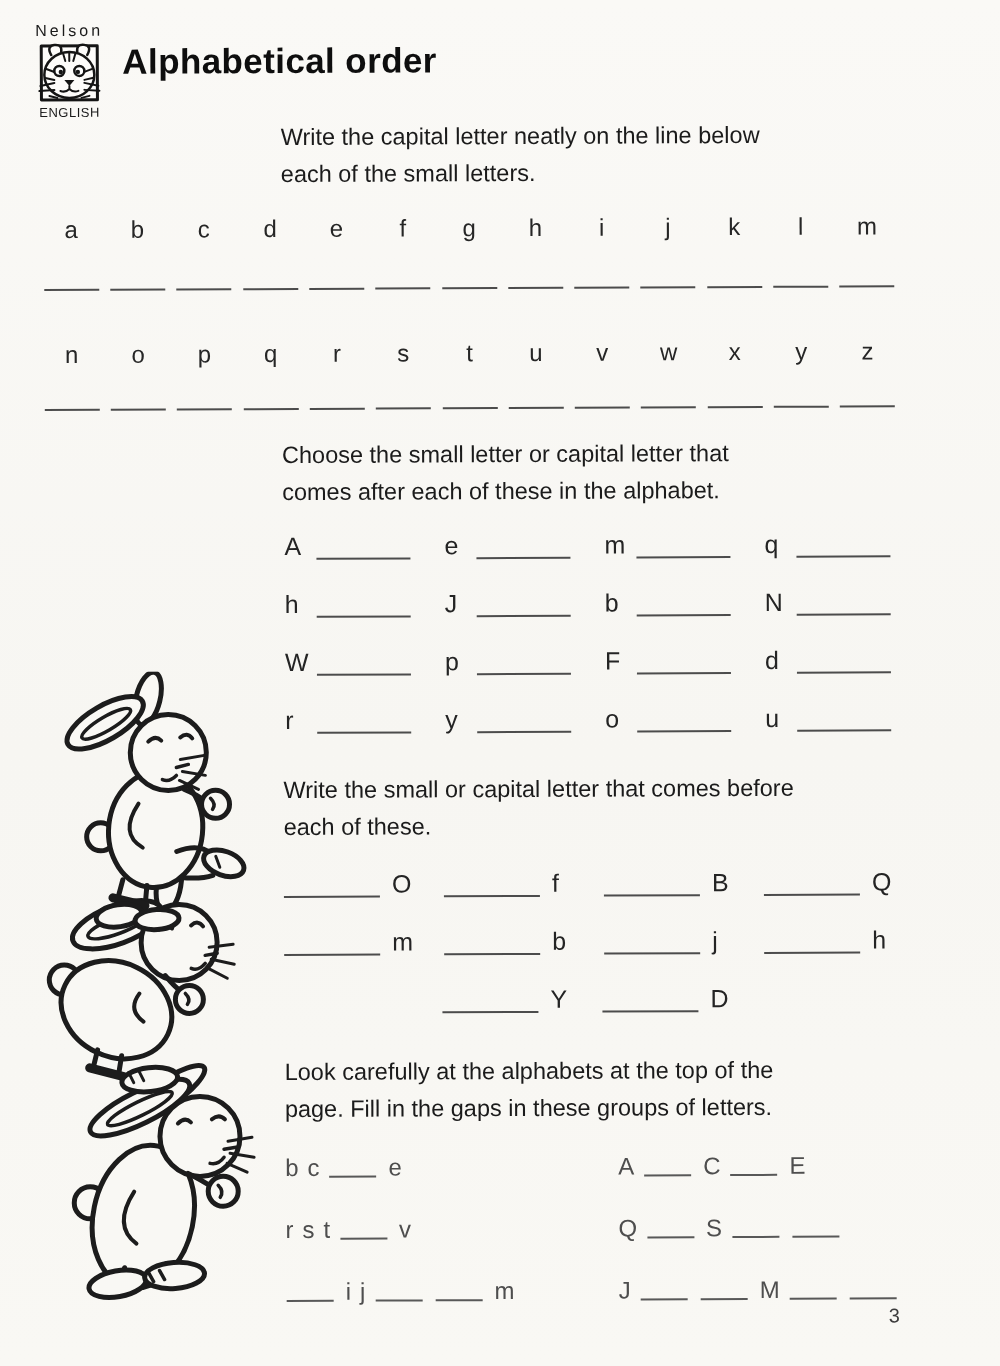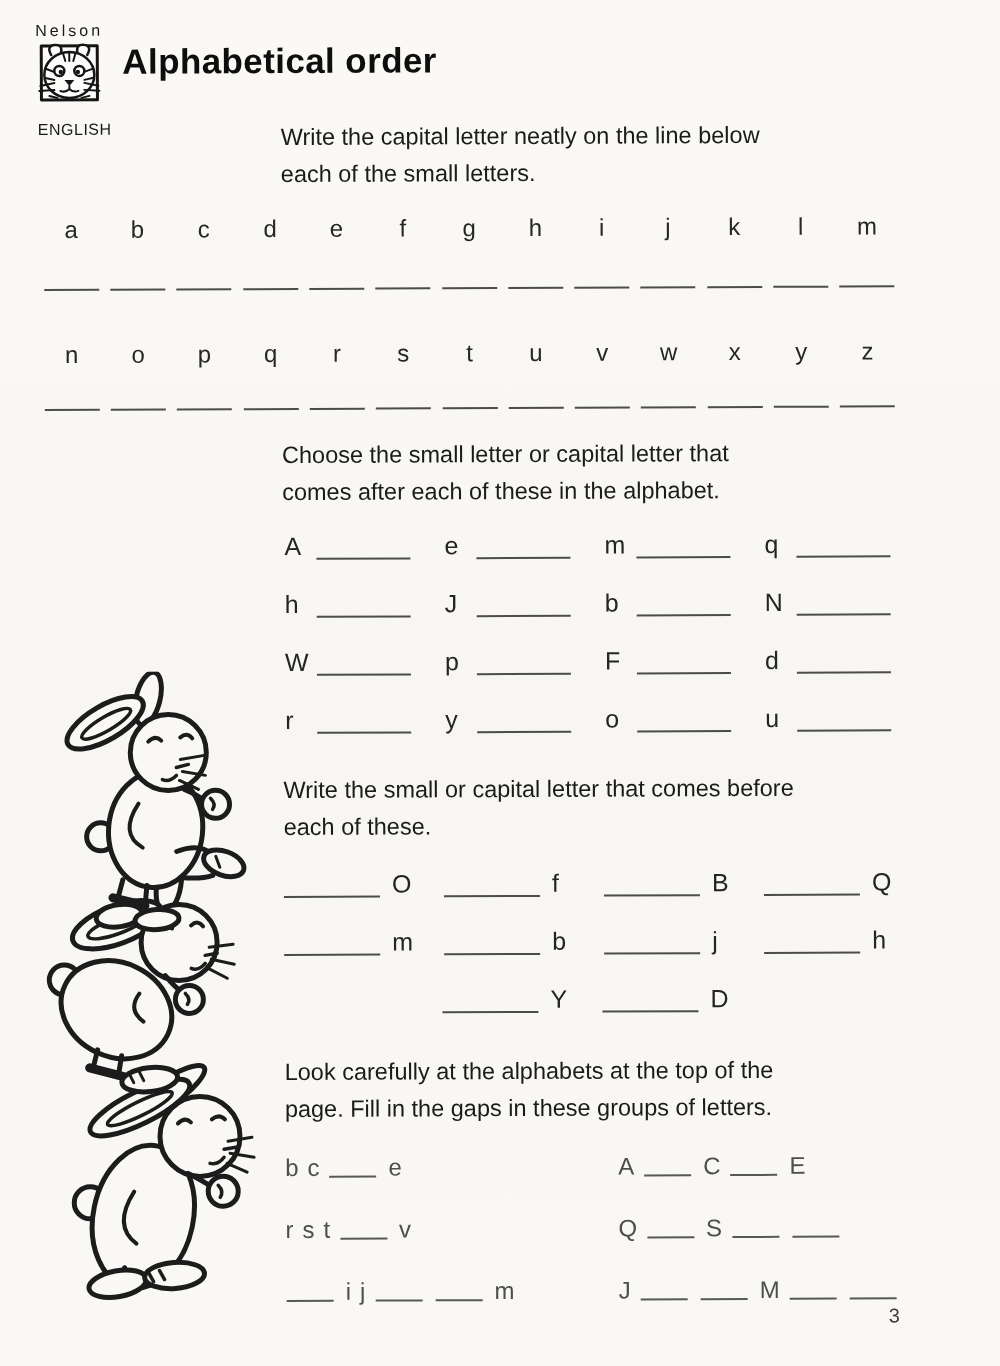--- a/index.html
+++ b/index.html
@@ -7,21 +7,21 @@
     position:relative;width:1000px;height:1366px;margin:0 auto;
     background:linear-gradient(180deg,#faf9f6 0%,#f7f6f2 55%,#f9f8f4 100%);
     overflow:hidden;font-family:"Liberation Sans",sans-serif;color:#1d1d1d;padding-left:31px;
   }
   .content{position:absolute;inset:0;transform:rotate(-0.25deg);transform-origin:50% 50%;}
 
   
   .brand{position:absolute;left:30px;top:20px;width:84px;text-align:center;}
   .brand-top{font-size:16px;letter-spacing:3px;color:#1a1a1a;}
   .brand-box{display:block;width:64px;height:64px;margin:1px auto 0;}
-  .brand-bottom{font-size:16px;letter-spacing:0.5px;margin-top:16px;color:#1a1a1a;text-align:right;}
+  .brand-bottom{font-size:13px;letter-spacing:0.5px;margin-top:0;color:#1a1a1a;}
   .title{position:absolute;left:125px;top:40px;margin:0;font-size:35px;font-weight:700;
          letter-spacing:0.4px;color:#0e0e0e;}
 
   
   .instr{position:absolute;left:283px;margin:0;font-size:23.5px;line-height:37px;color:#1b1b1b;}
   .iline{display:block;white-space:nowrap;}
   #instr1{top:118px;} #instr2{top:436px;} #instr3{top:771px;} #instr4{top:1053px;}
 
   
   .abc-row{position:absolute;left:40px;width:862px;display:flex;}

